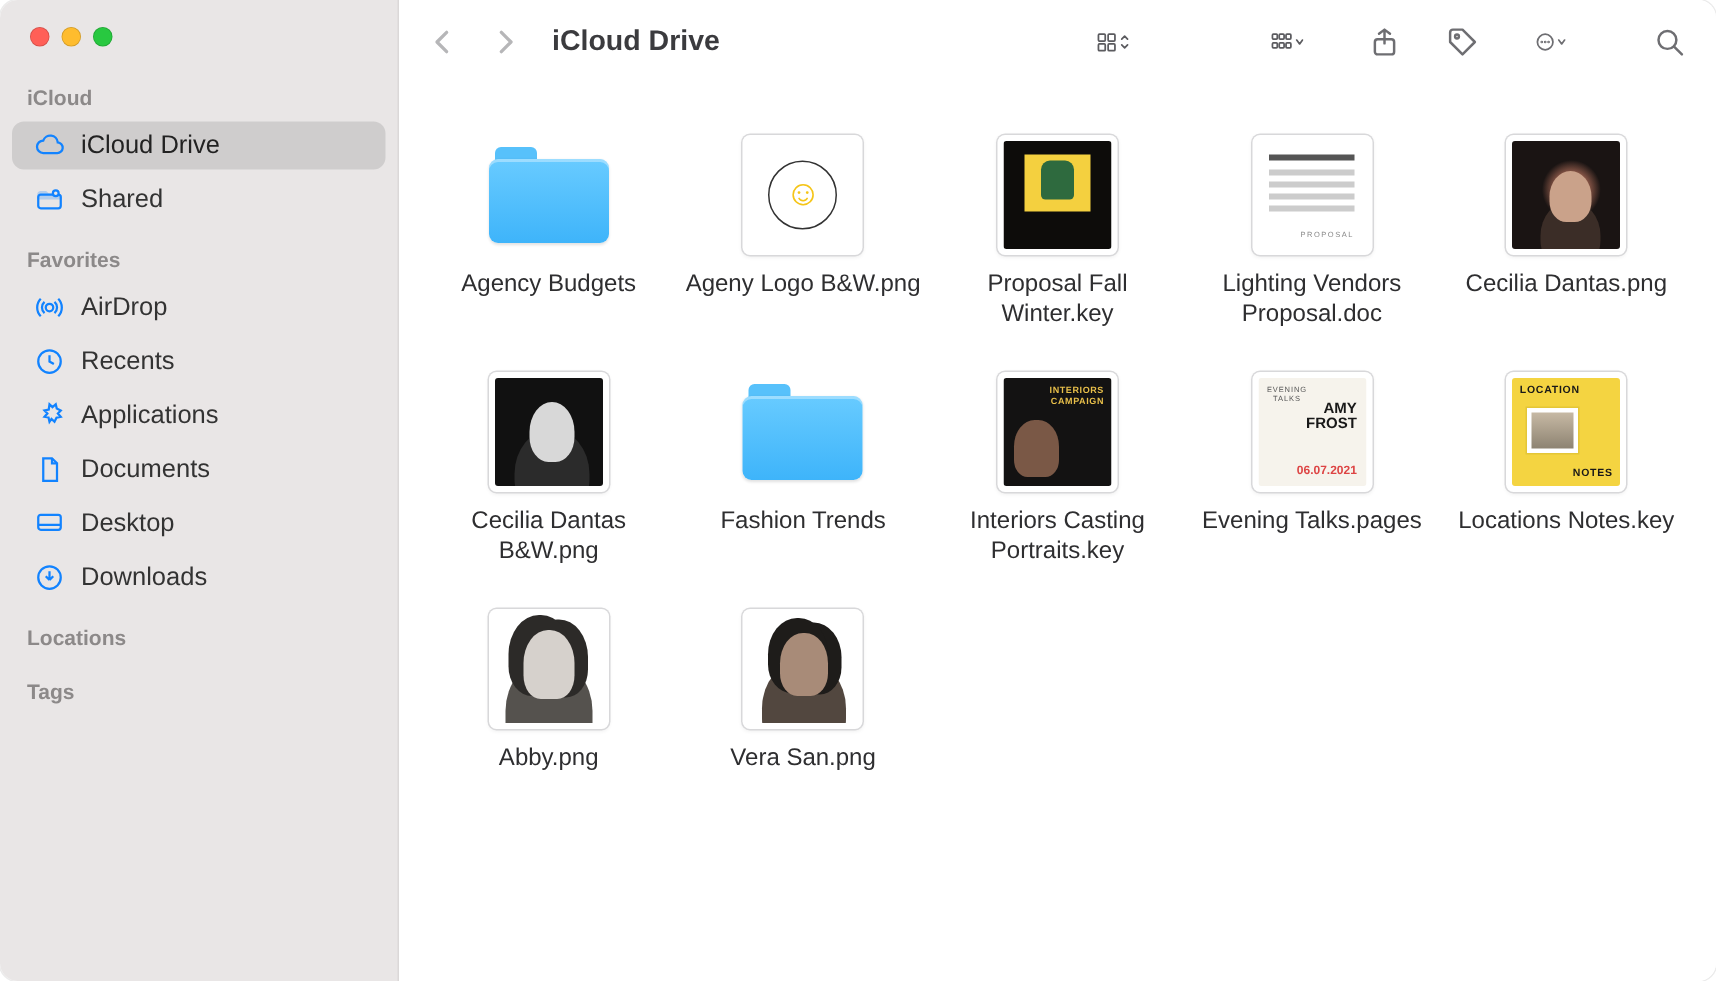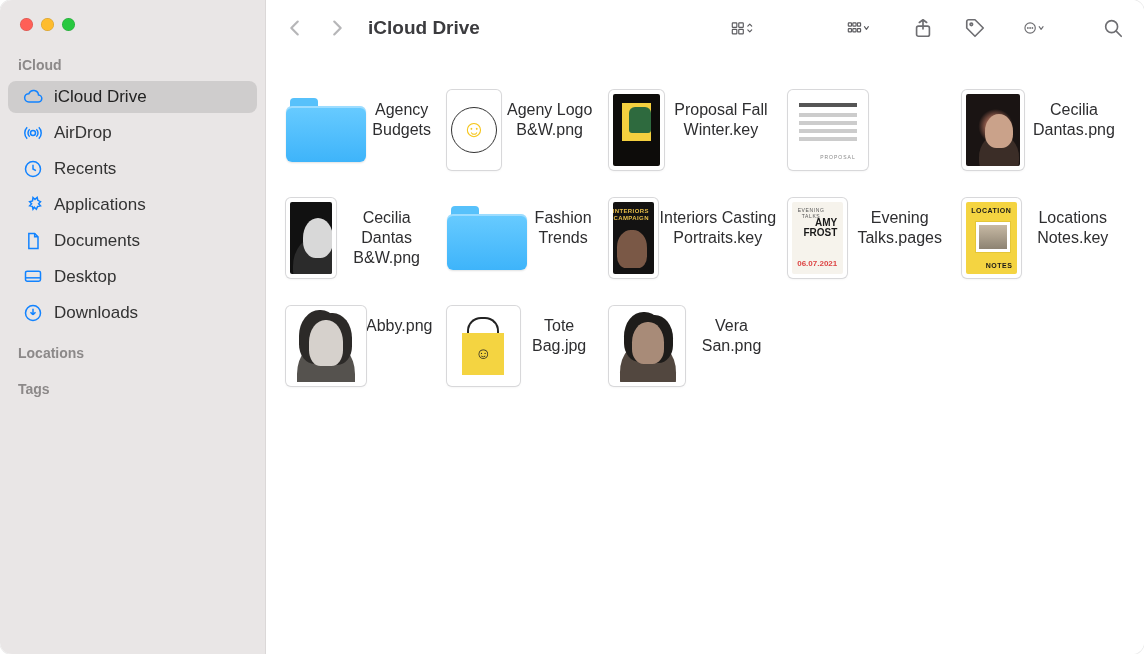--- a/index.html
+++ b/index.html
@@ -68,21 +68,21 @@
   .grid {
     flex:1; overflow:auto;
     padding: 34px 20px 10px 20px;
     display:grid;
     grid-template-columns: repeat(5, 1fr);
     column-gap: 10px;
     row-gap: 28px;
     align-content: start;
   }
   .cell {
-    display:flex; flex-direction:row; 
+    display:flex; flex-direction:column; align-items:center;
     text-align:center;
   }
   .thumb {
     width:80px; height:80px;
     border-radius:5px;
     display:flex; align-items:center; justify-content:center;
     position:relative;
   }
   .thumb.file-border { box-shadow: 0 0 0 1px #d8d8da, 0 1px 3px rgba(0,0,0,0.08); background:#fff; padding:4px; }
   .thumb-inner { width:100%; height:100%; border-radius:2px; position:relative; overflow:hidden; }
@@ -223,21 +223,32 @@
 
     <div class="sb-item selected">
       <span class="sb-icon grey">
         <svg viewBox="0 0 24 24" fill="none" stroke="currentColor" stroke-width="1.8">
             <path d="M7 18a5 5 0 0 1 0-10 6 6 0 0 1 11.6 1.5A4.2 4.2 0 0 1 18 18H7z"></path>
           </svg>
       </span>
       <span>iCloud Drive</span>
     </div>
 
-
+    <div class="sb-item">
+      <span class="sb-icon">
+        <svg viewBox="0 0 24 24" fill="none" stroke="currentColor" stroke-width="1.8">
+            <path d="M3 8a2 2 0 0 1 2-2h4l2 2h8a2 2 0 0 1 2 2v1H3V8z" fill="currentColor" opacity="0.25"></path>
+            <rect x="3" y="8" width="18" height="11" rx="2"></rect>
+            <circle cx="17" cy="7" r="2.3" fill="#e9e6e6" stroke="currentColor"></circle>
+          </svg>
+      </span>
+      <span>Shared</span>
+    </div>
+
+    <div class="sb-section-label">Favorites</div>
 
     <div class="sb-item">
       <span class="sb-icon">
         <svg viewBox="0 0 24 24" fill="none" stroke="currentColor" stroke-width="1.8">
             <circle cx="12" cy="12" r="3"></circle>
             <path d="M5 19a10 10 0 0 1 0-14M19 5a10 10 0 0 1 0 14M8 16.5a6 6 0 0 1 0-9M16 7.5a6 6 0 0 1 0 9"></path>
           </svg>
       </span>
       <span>AirDrop</span>
     </div>
@@ -390,20 +401,21 @@
             </div>
           </div>
           <div class="label">Proposal Fall Winter.key</div>
         </div>
         <div class="cell">
           <div class="thumb file-border">
             <div class="thumb-inner">
               <div class="art doc"></div>
             </div>
           </div>
+          <div class="label">Lighting Vendors Proposal.doc</div>
         </div>
         <div class="cell">
           <div class="thumb file-border">
             <div class="thumb-inner">
               <div class="art photo-dark"></div>
             </div>
           </div>
           <div class="label">Cecilia Dantas.png</div>
         </div>
         <div class="cell">
@@ -456,28 +468,20 @@
           <div class="thumb file-border">
             <div class="thumb-inner">
               <div class="art abby"></div>
             </div>
           </div>
           <div class="label">Abby.png</div>
         </div>
         <div class="cell">
           <div class="thumb file-border">
             <div class="thumb-inner">
-              <div class="art tote"></div>
-            </div>
-          </div>
-          <div class="label">Tote Bag.jpg</div>
-        </div>
-        <div class="cell">
-          <div class="thumb file-border">
-            <div class="thumb-inner">
               <div class="art vera"></div>
             </div>
           </div>
           <div class="label">Vera San.png</div>
         </div>
       </div>
   </main>
 </div>
 
 </body></html>

